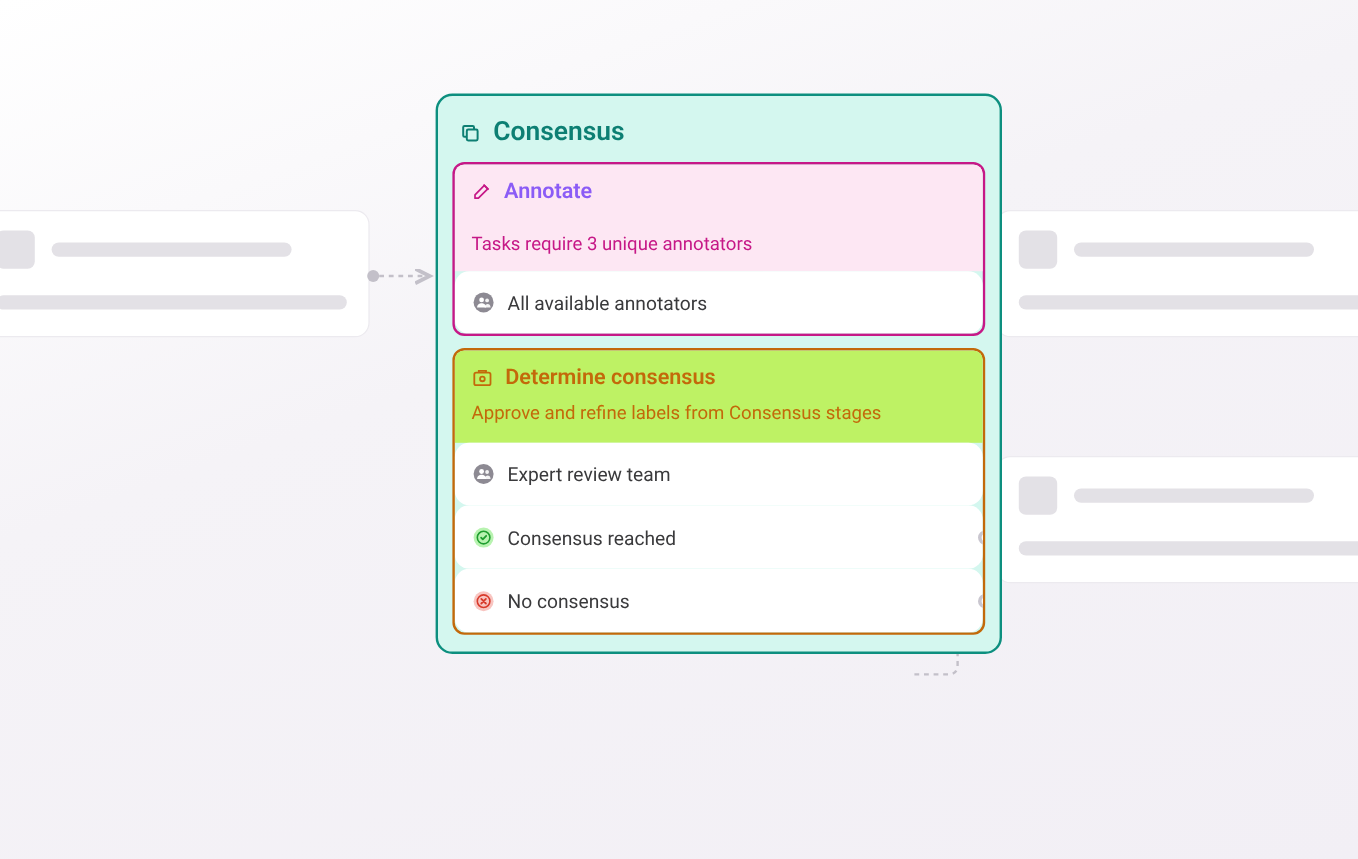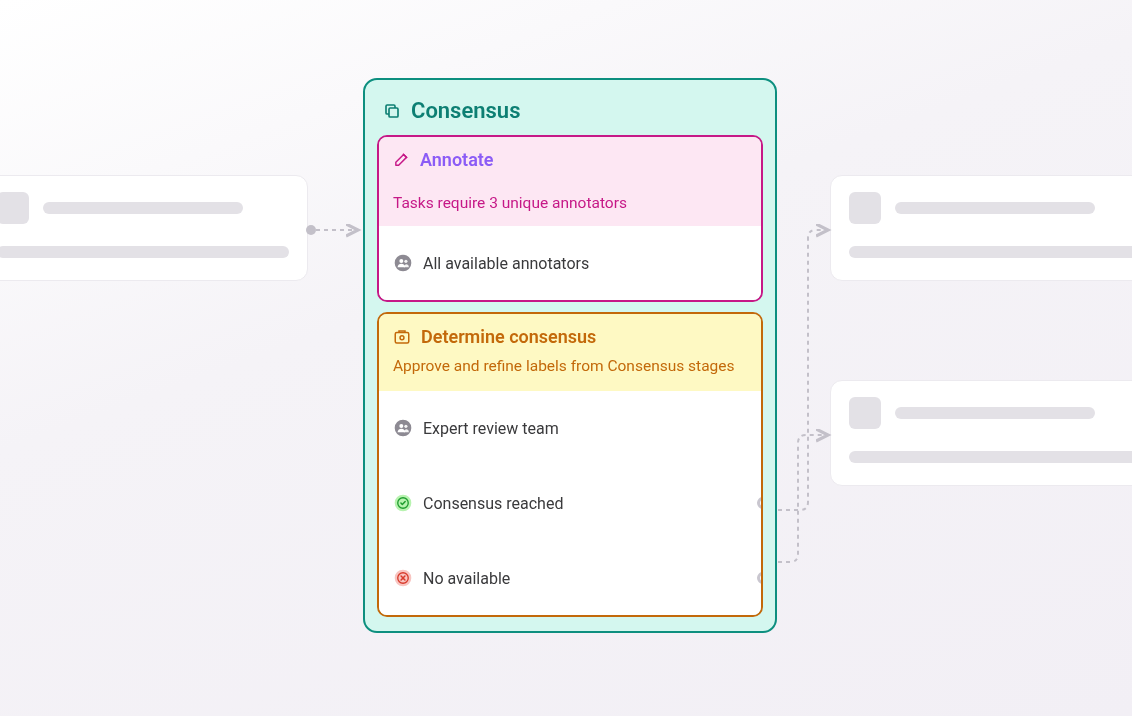--- a/index.html
+++ b/index.html
@@ -25,21 +25,21 @@
   .ghost-square { width: 32px; height: 32px; border-radius: 6px; background: #e3e1e6; }
   .ghost-bar { height: 12px; border-radius: 6px; background: #e3e1e6; }
   .ghost-bar.long { width: 200px; }
   .ghost-bar.full { width: 100%; margin-top: 22px; }
 
   
   .consensus-card {
     position: absolute;
     left: 363px;
     top: 78px;
-    width: 414px;
+    width: 472px;
     background: #d4f7ef;
     border: 2px solid #0d8f7f;
     border-radius: 14px;
     padding: 14px 12px 14px 12px;
   }
   .consensus-header {
     display: flex; align-items: center; gap: 10px;
     padding: 4px 4px 12px 6px;
   }
   .consensus-header .title {
@@ -53,32 +53,33 @@
   }
   .sub-card:last-child { margin-bottom: 0; }
 
   .annotate-card { border: 2px solid #c61887; }
   .annotate-head { background: #fde7f3; padding: 12px 14px 14px 14px; }
   .annotate-title-row { display:flex; align-items:center; gap:10px; }
   .annotate-title { font-size: 18px; font-weight: 600; color: #8b5cf6; }
   .annotate-sub { font-size: 15.5px; color: #c61887; margin-top: 24px; }
 
   .consensus-sub-card { border: 2px solid #c3690a; }
-  .determine-head { background: #fef9c3; padding: 12px 14px 14px 14px; }
+  .determine-head { background: #bef264; padding: 12px 14px 14px 14px; }
   .determine-title-row { display:flex; align-items:center; gap:10px; }
   .determine-title { font-size: 18px; font-weight: 600; color: #c3690a; }
   .determine-sub { font-size: 15.5px; color: #c3690a; margin-top: 8px; line-height: 1.45; }
 
   .white-row {
     background: #ffffff;
-    padding: 27px 14px;
+    padding: 16px 14px;
     display: flex;
     align-items: center;
     gap: 10px;
     position: relative;
+    border-radius: 12px;
   }
   .white-row + .white-row { border-top: 1px solid transparent; }
   .row-text { font-size: 16px; color: #3a3a3c; }
 
   .icon { display:inline-flex; align-items:center; justify-content:center; }
   .dot-out {
     position:absolute; right:-2px; top:50%; transform:translate(50%,-50%);
     width:12px; height:12px; border-radius:50%;
     background:#fff; border:3px solid #c9c6cf;
   }
@@ -211,17 +212,17 @@
       <span class="dot-out"></span>
     </div>
     <div class="white-row">
       <span class="icon">
         <svg width="20" height="20" viewBox="0 0 24 24">
           <circle cx="12" cy="12" r="10" fill="#f8c5c1"></circle>
           <circle cx="12" cy="12" r="6.3" fill="none" stroke="#d83a2b" stroke-width="1.6"></circle>
           <path d="M9.7 9.7 L14.3 14.3 M14.3 9.7 L9.7 14.3" stroke="#d83a2b" stroke-width="1.8" stroke-linecap="round"></path>
         </svg>
       </span>
-      <span class="row-text">No available</span>
+      <span class="row-text">No consensus</span>
       <span class="dot-out"></span>
     </div>
   </div>
 </div>
 
 </body></html>

